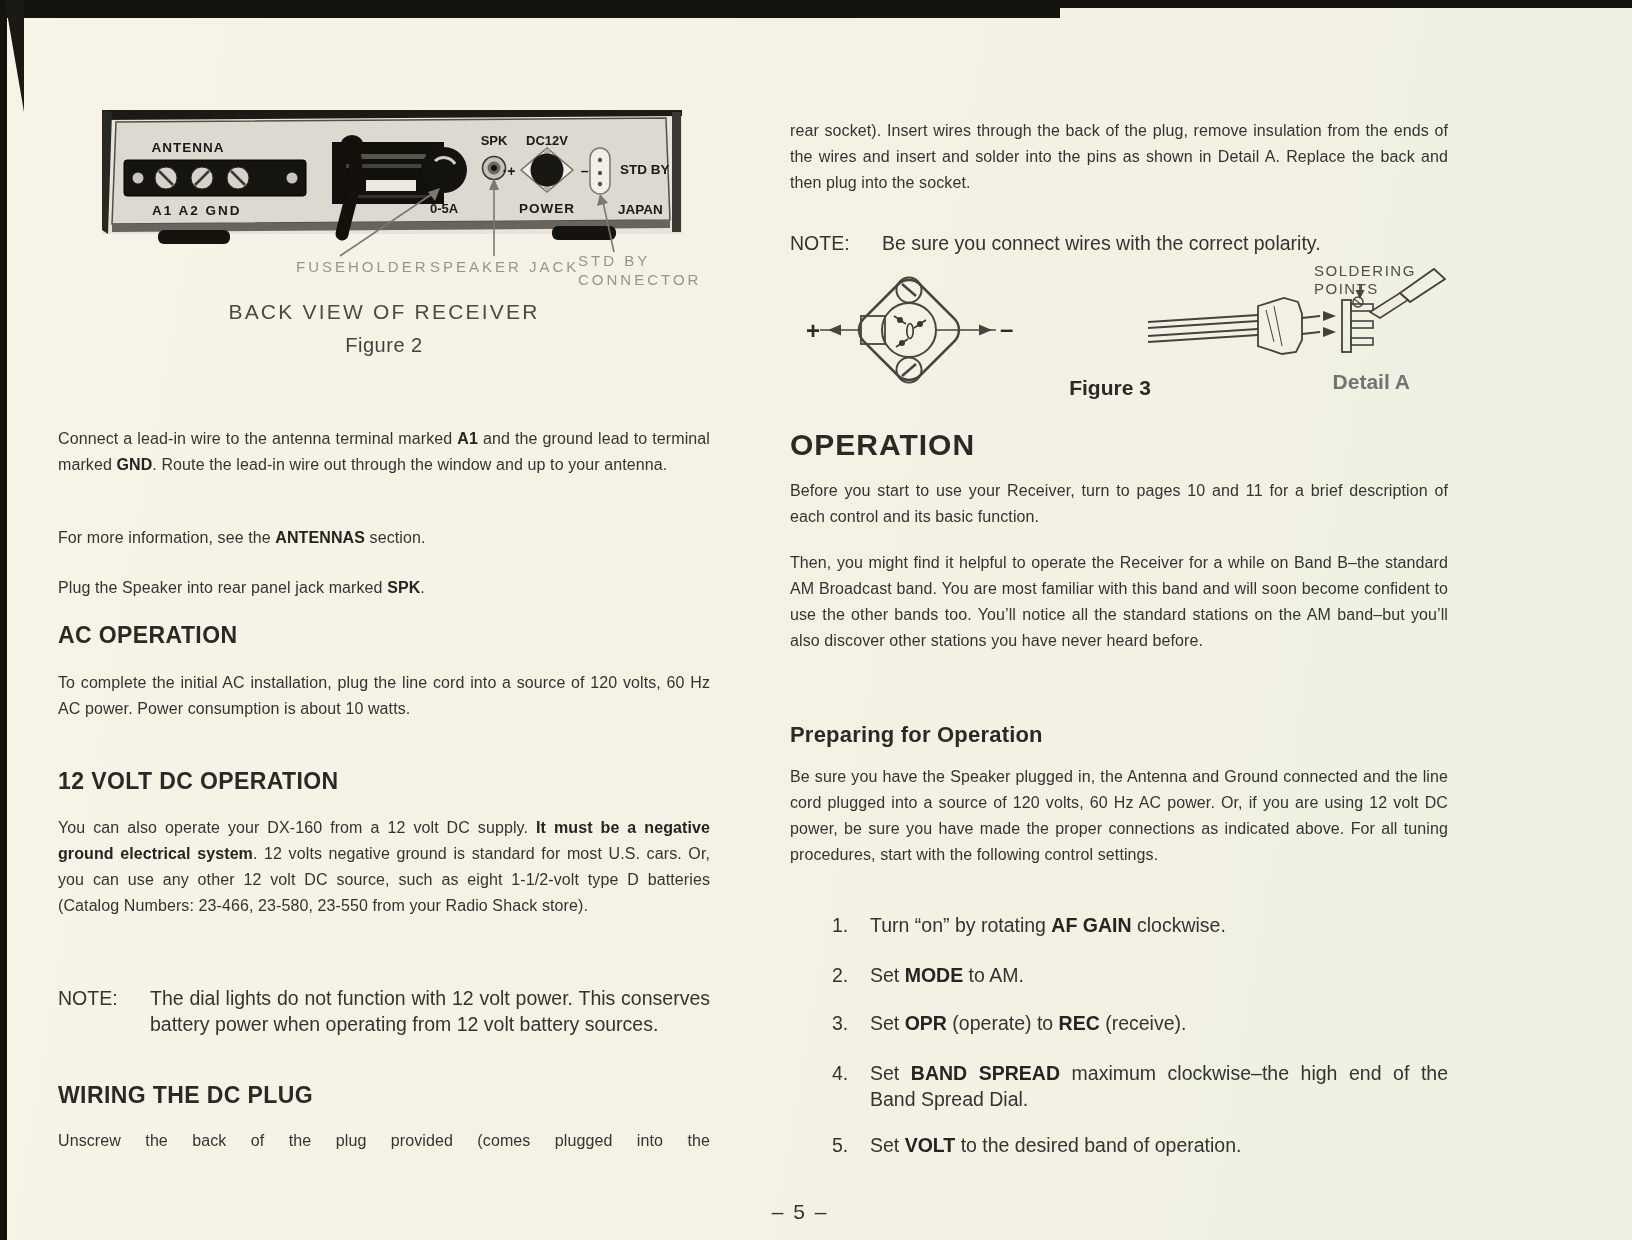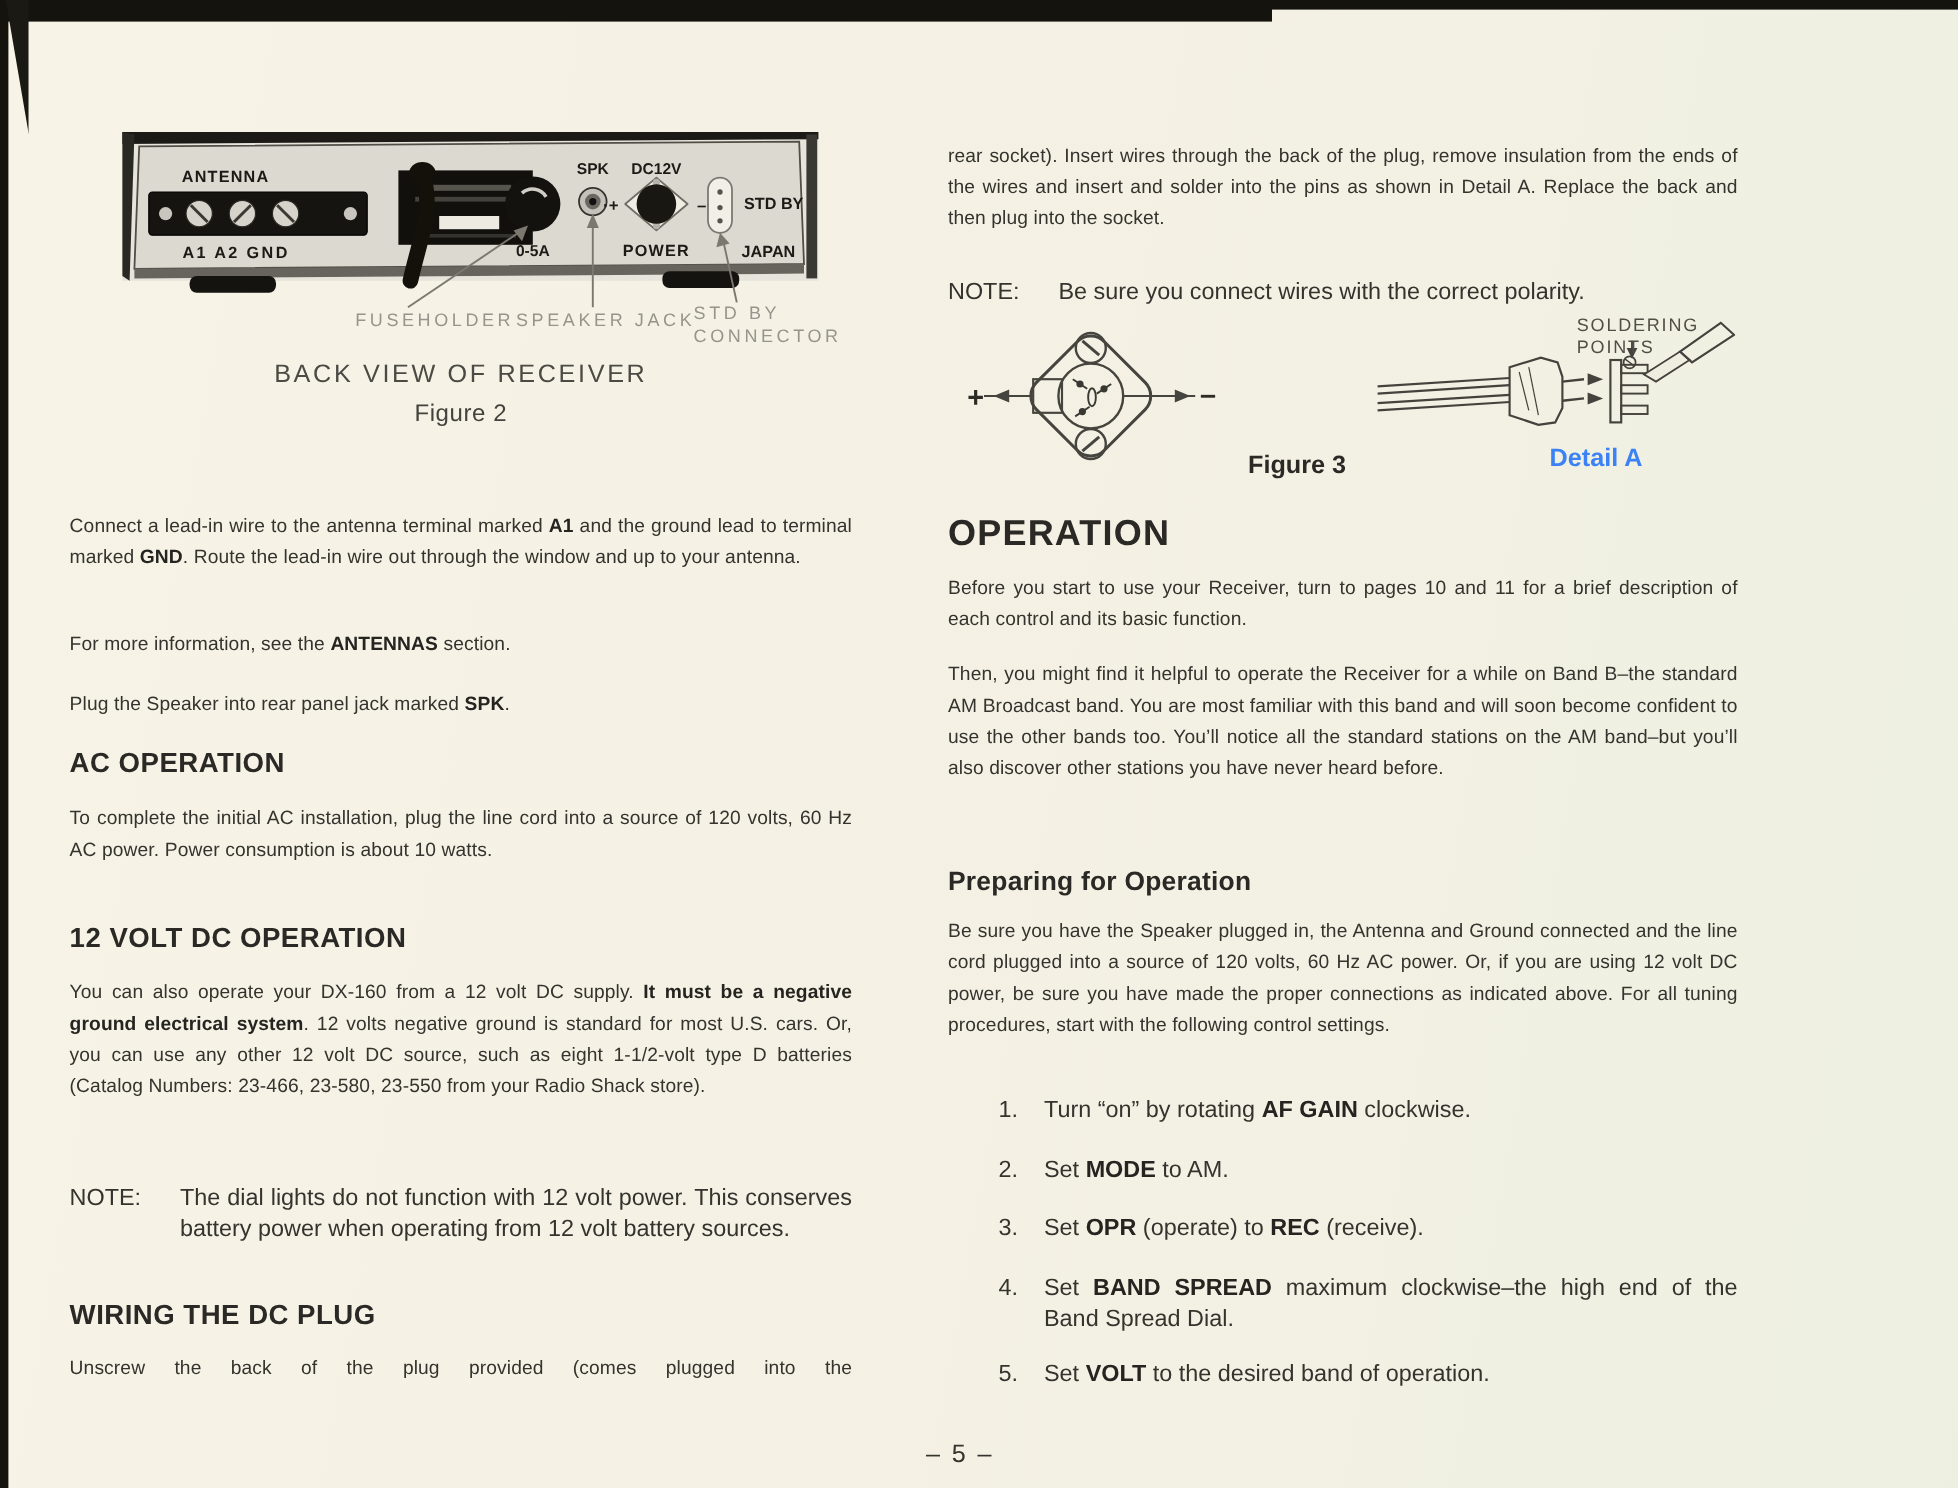--- a/index.html
+++ b/index.html
@@ -44,24 +44,24 @@
   .li .li-body { text-align:justify; text-align-last:left; }
 
   .fig2-wrap { position:absolute; left:42px; top:110px; width:600px; height:178px; }
   .fig-caption { position:absolute; width:100%; text-align:center;
                  font-size:21px; letter-spacing:2.2px; color:#4c4a44; }
   .fig-caption-sub { position:absolute; width:100%; text-align:center;
                      font-size:20px; letter-spacing:.5px; color:#44423c; }
 
   .fig3-wrap   { position:absolute; left:14px;  top:258px; }
   .detail-wrap { position:absolute; left:356px; top:262px; }
-  .cap-fig3   { position:absolute; left:250px; top:376px; width:140px; text-align:left;
+  .cap-fig3   { position:absolute; left:250px; top:376px; width:140px; text-align:center;
                 font-weight:700; font-size:21px; color:#2b2925; }
-  .cap-detail { position:absolute; left:460px; top:370px; width:160px; text-align:center;
-                font-weight:700; font-size:21px; color:#3b82f6; }
+  .cap-detail { position:absolute; left:460px; top:370px; width:160px; text-align:right;
+                font-weight:700; font-size:21px; color:#737373; }
 
   .page-num { position:absolute; left:0; top:1200px; width:1600px; text-align:center;
               font-size:21px; letter-spacing:2px; color:#35332e; }
 
   svg text { font-family:"Liberation Sans", sans-serif; }
   .svg-label-bold { font-weight:700; fill:#1c1a16; }
   .svg-callout { fill:#96948c; letter-spacing:3px; font-size:15px; }
   .svg-figlabel { fill:#504e46; letter-spacing:1.5px; font-size:15px; }
 </style>
 </head>

